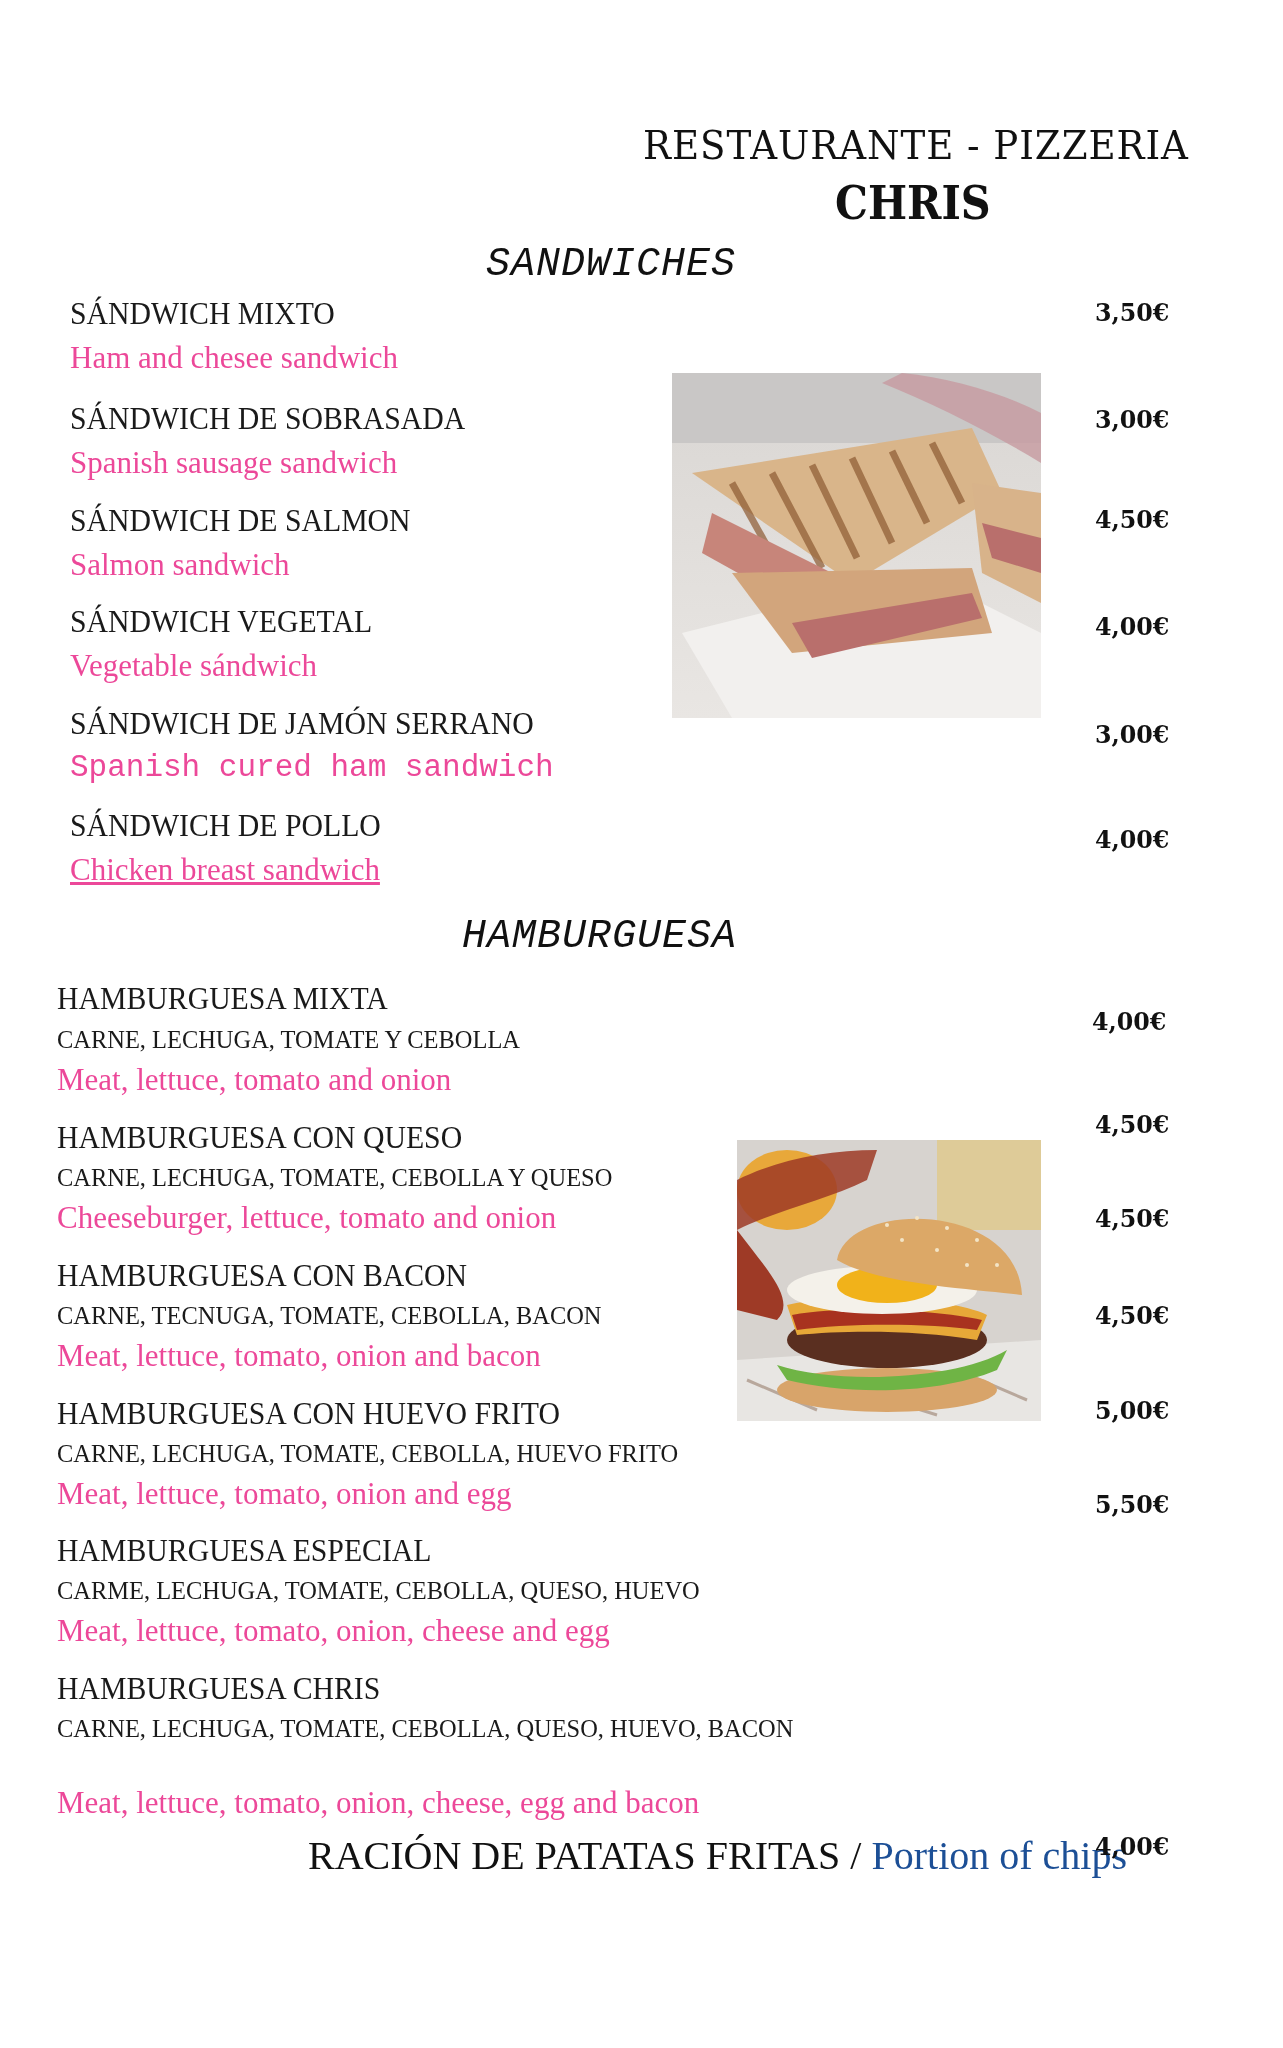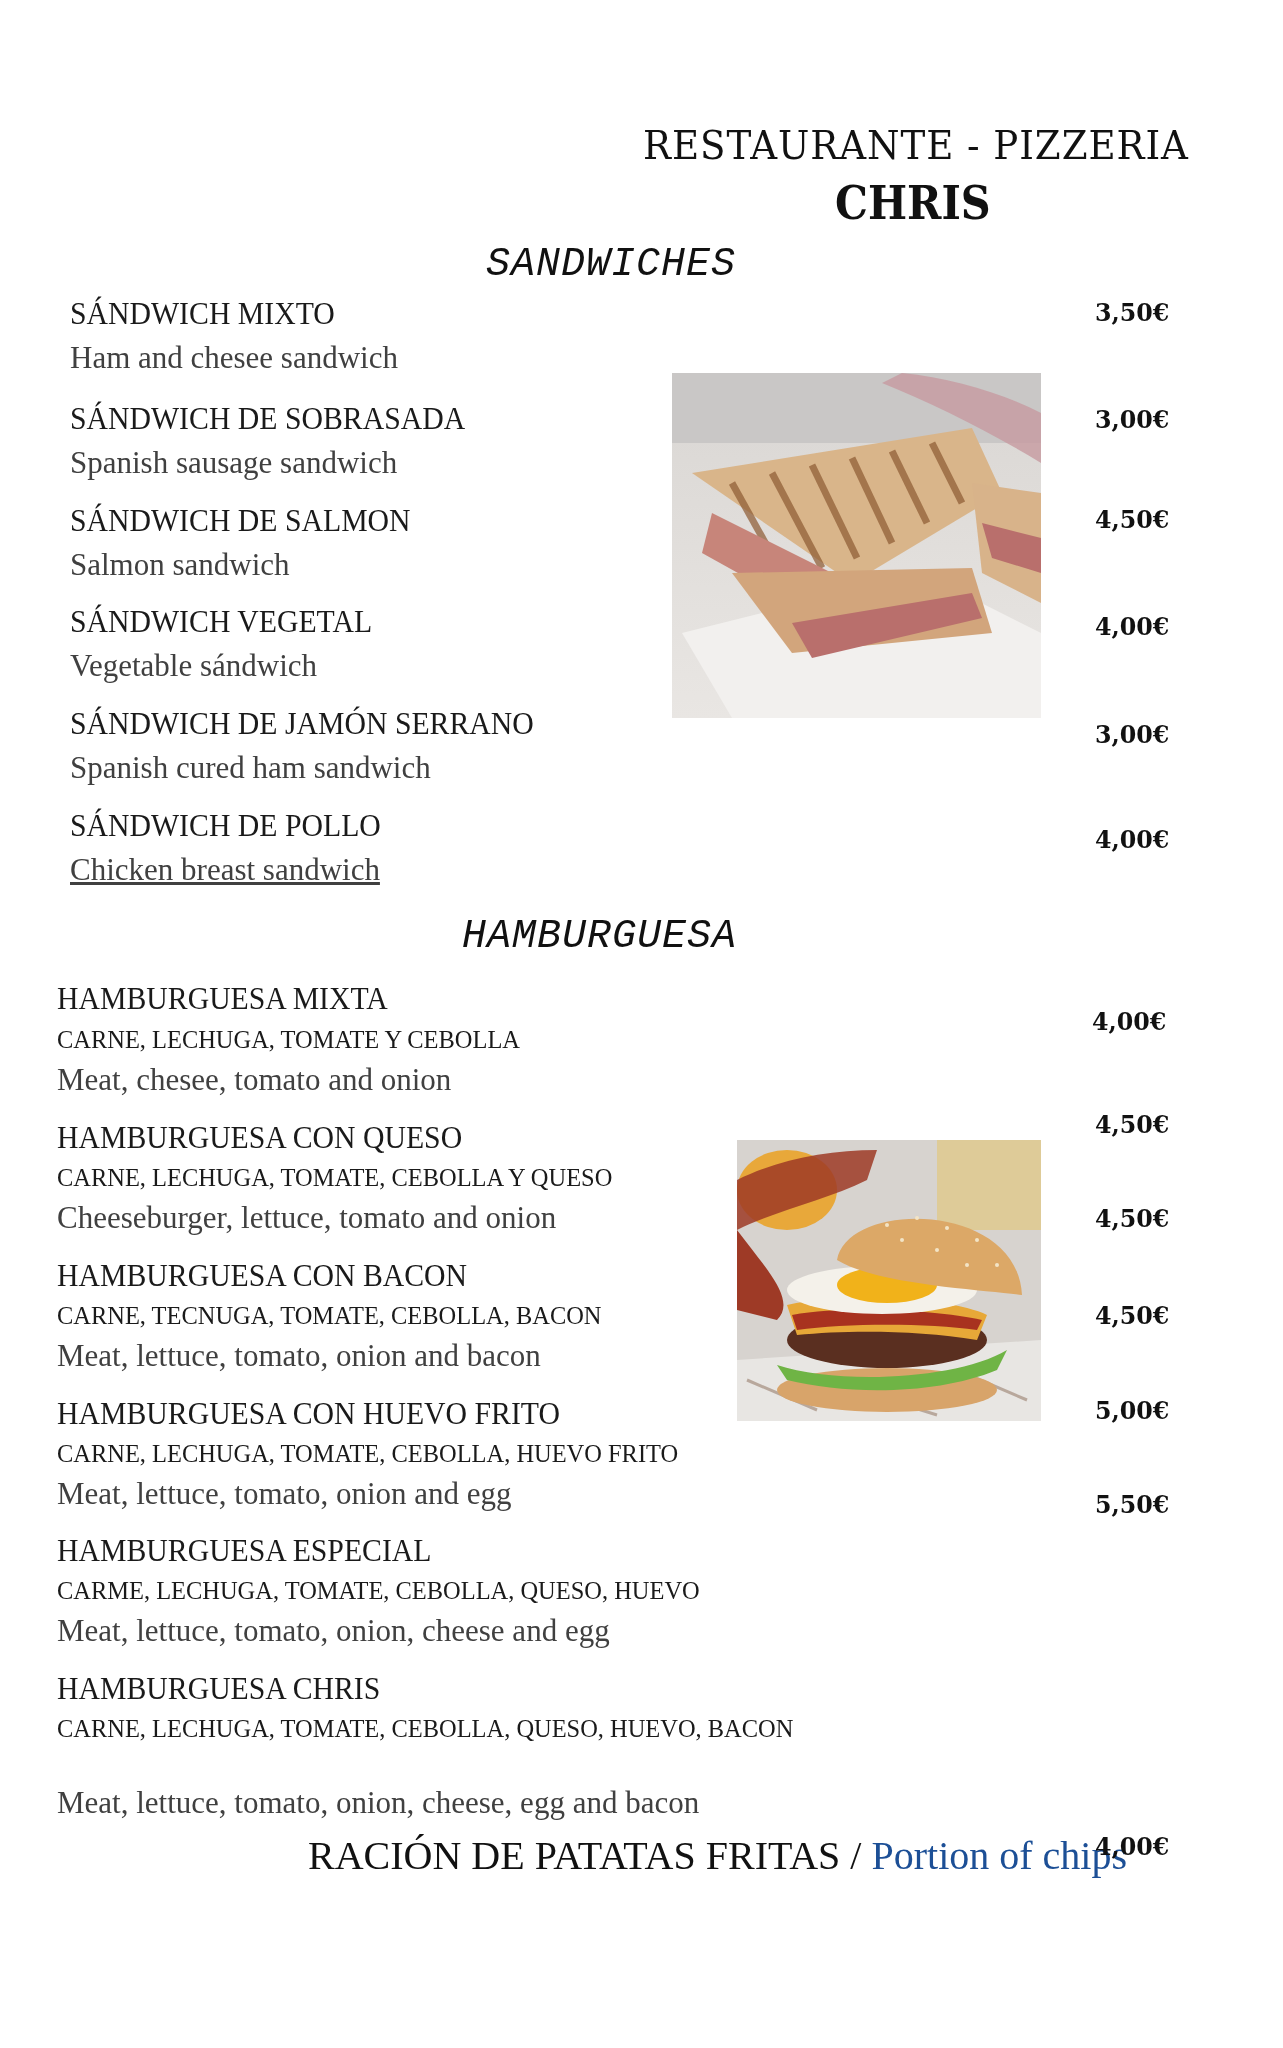--- a/index.html
+++ b/index.html
@@ -4,21 +4,21 @@
 <style>
   html, body { margin: 0; padding: 0; background: #ffffff; }
   body { width: 1283px; height: 2048px; position: relative; overflow: hidden;
          font-family: "Liberation Serif", "DejaVu Serif", serif; color: #111; }
   .abs { position: absolute; white-space: nowrap; }
   .title-top { left: 643px; top: 122px; font-size: 40px; letter-spacing: 1px; font-family: "DejaVu Serif", serif; font-weight: normal; transform: scaleX(0.93); transform-origin: left top; }
   .title-main { left: 835px; top: 176px; font-size: 46px; font-family: "DejaVu Serif", serif; font-weight: bold; transform: scaleX(0.9); transform-origin: left top; }
   .section-head { font-style: italic; font-size: 40px; font-family: Liberation Mono, monospace; letter-spacing: 1px; }
   .item-name { font-size: 31px; color: #1a1a1a; transform: scaleX(0.96); transform-origin: left top; }
   .item-sub { font-size: 26px; color: #1a1a1a; transform: scaleX(0.94); transform-origin: left top; }
-  .item-desc { font-size: 31px; color: #404040; }
+  .item-desc { font-size: 31px; color: #ec4899; }
   .price { left: 1095px; font-size: 25px; font-weight: bold; font-family: "DejaVu Serif", serif; color: #111; transform: scaleX(0.95); transform-origin: left top; }
   .photo { position: absolute; overflow: hidden; }
   .photo svg { display: block; width: 100%; height: 100%; }
   .chips { left: 308px; top: 1832px; font-size: 40px; text-align: right; }
   .chips .en { color: #1c4f96; }
 </style>
 </head>
 <body>
 
 <div class="abs title-top">RESTAURANTE - PIZZERIA</div>
@@ -42,21 +42,21 @@
     <div class="abs item-desc" style="left:70px; top:547px;">Salmon sandwich</div>
     <div class="abs price" style="top:505px;">4,50€</div>
   </div>
   <div>
     <div class="abs item-name" style="left:70px; top:604px;">SÁNDWICH VEGETAL</div>
     <div class="abs item-desc" style="left:70px; top:648px;">Vegetable sándwich</div>
     <div class="abs price" style="top:612px;">4,00€</div>
   </div>
   <div>
     <div class="abs item-name" style="left:70px; top:706px;">SÁNDWICH DE JAMÓN SERRANO</div>
-    <div class="abs item-desc" style="left:70px; top:750px;">Spanish cured ham sandwich</div>
+    <div class="abs item-desc" style="left:70px; top:750px;font-family:Liberation Mono, monospace;">Spanish cured ham sandwich</div>
     <div class="abs price" style="top:720px;">3,00€</div>
   </div>
   <div>
     <div class="abs item-name" style="left:70px; top:808px;">SÁNDWICH DE POLLO</div>
     <div class="abs item-desc" style="left:70px; top:852px;text-decoration:underline;">Chicken breast sandwich</div>
     <div class="abs price" style="top:825px;">4,00€</div>
   </div>
 </div>
 
 <div class="photo" style="left:672px; top:373px; width:369px; height:345px;" title="grilled ham and cheese sandwich">
@@ -87,21 +87,21 @@
     <polygon points="310,150 369,165 369,200 320,185" fill="#b96f6c"></polygon>
   </svg>
 </div>
 
 <div class="abs section-head" style="left:462px; top:914px;">HAMBURGUESA</div>
 
 <div>
   <div>
     <div class="abs item-name" style="left:57px; top:981px;">HAMBURGUESA MIXTA</div>
     <div class="abs item-sub" style="left:57px; top:1025px;">CARNE, LECHUGA, TOMATE Y CEBOLLA</div>
-    <div class="abs item-desc" style="left:57px; top:1062px;">Meat, chesee, tomato and onion</div>
+    <div class="abs item-desc" style="left:57px; top:1062px;">Meat, lettuce, tomato and onion</div>
     <div class="abs price" style="left:1092px; top:1007px;">4,00€</div>
   </div>
   <div>
     <div class="abs item-name" style="left:57px; top:1120px;">HAMBURGUESA CON QUESO</div>
     <div class="abs item-sub" style="left:57px; top:1163px;">CARNE, LECHUGA, TOMATE, CEBOLLA Y QUESO</div>
     <div class="abs item-desc" style="left:57px; top:1200px;">Cheeseburger, lettuce, tomato and onion</div>
     <div class="abs price" style="top:1110px;">4,50€</div>
   </div>
   <div>
     <div class="abs item-name" style="left:57px; top:1258px;">HAMBURGUESA CON BACON</div>

